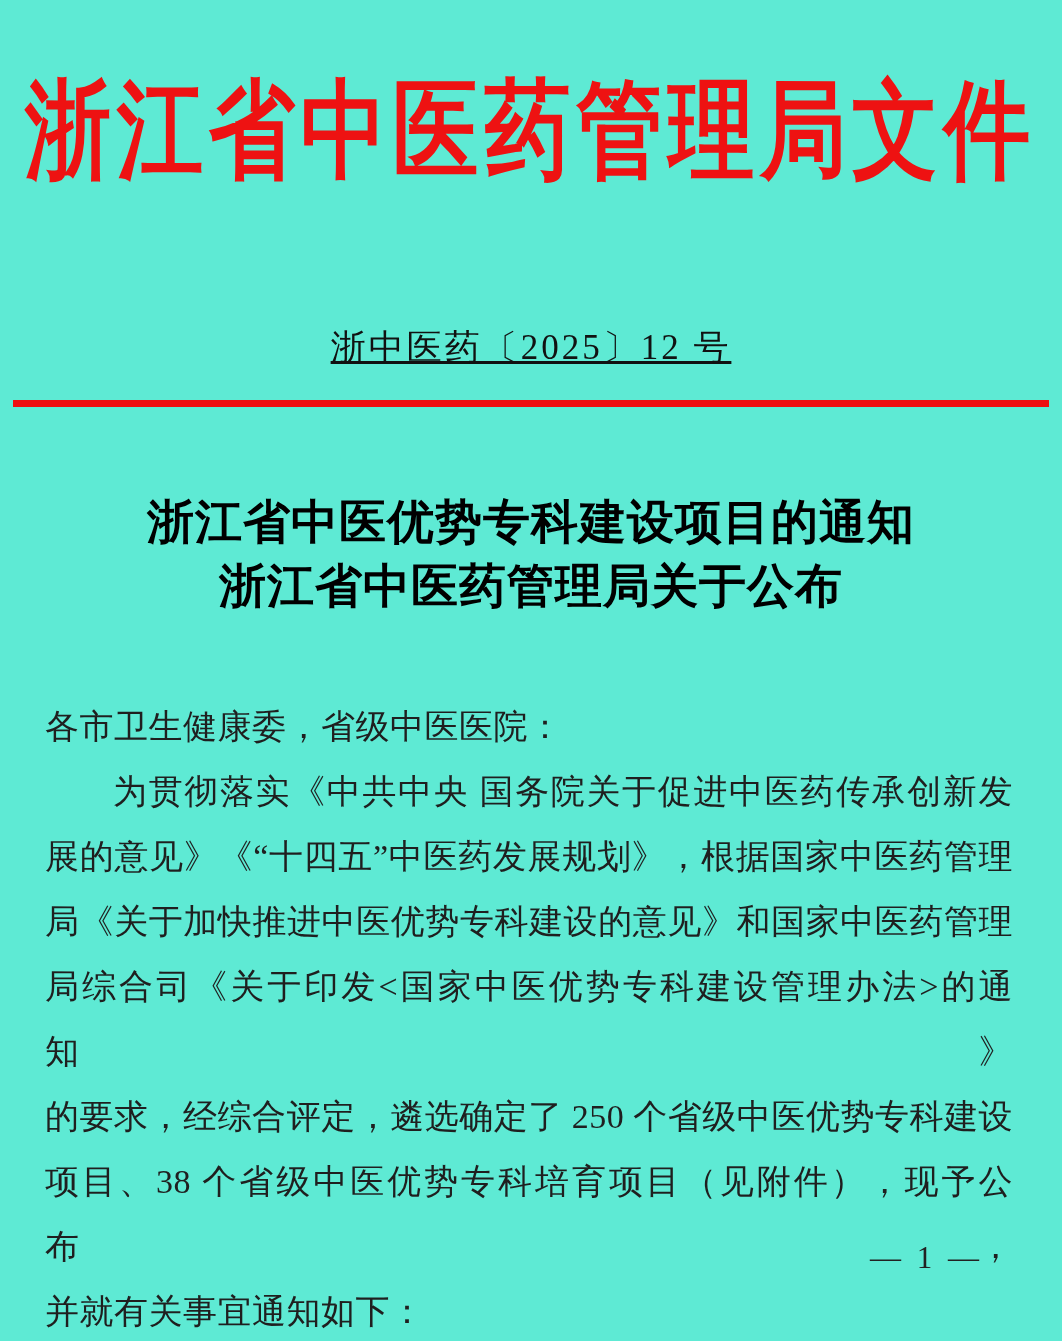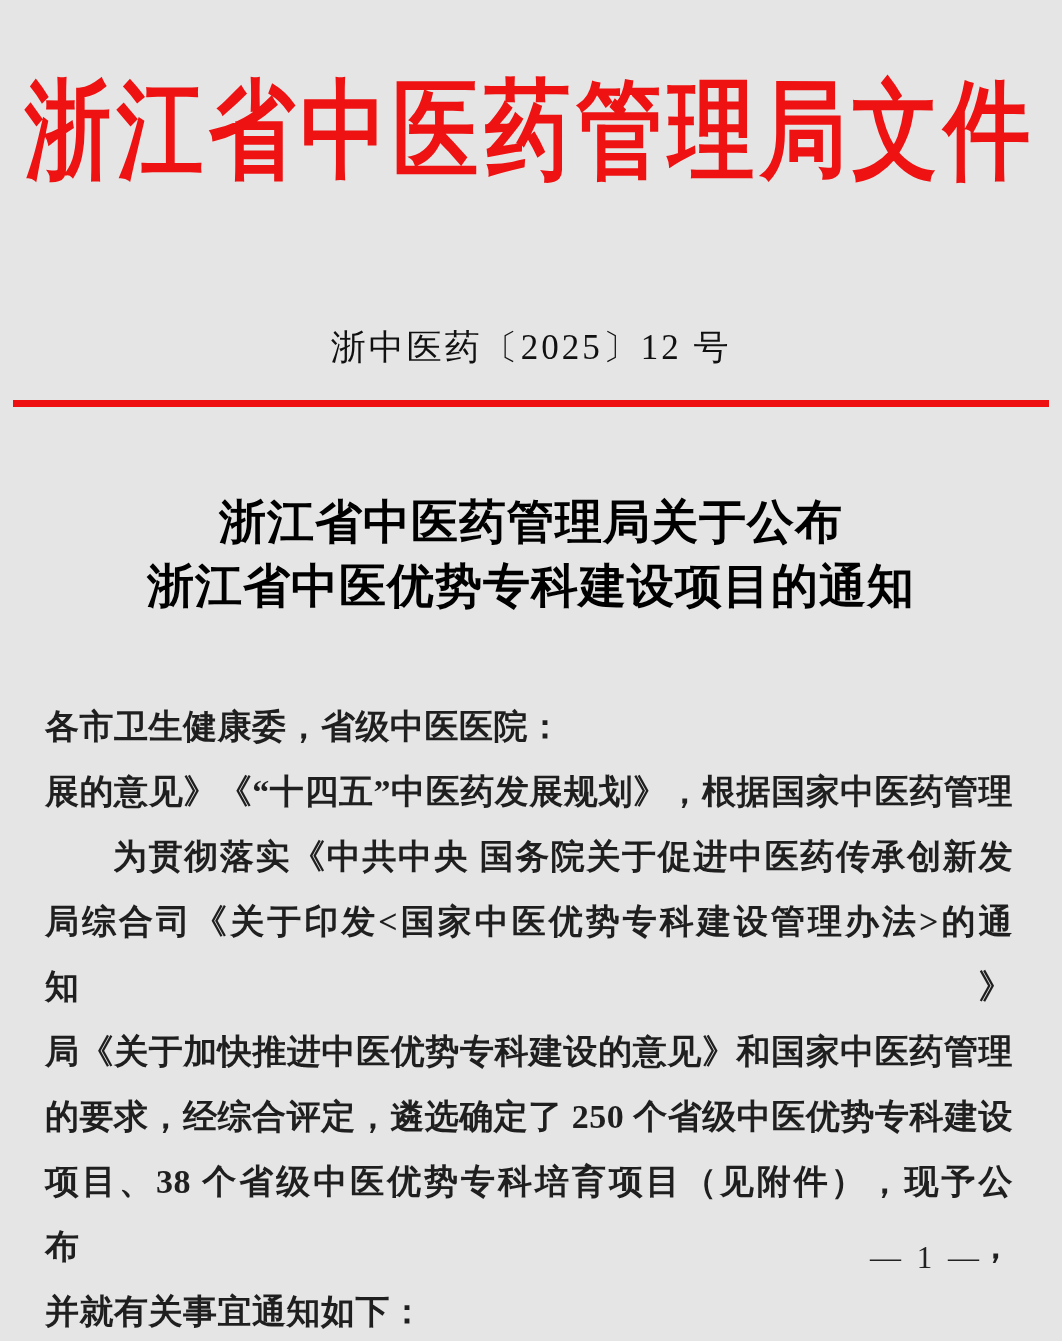--- a/index.html
+++ b/index.html
@@ -6,21 +6,21 @@
     margin: 0;
     padding: 0;
     background: #9a9a9a;
     font-family: "Liberation Serif", serif;
   }
   .page {
     position: relative;
     width: 1062px;
     height: 1341px;
     margin: 0 auto;
-    background: #e5e5e5;
+    background: #5eead4;
     overflow: hidden;
   }
   
   .red-header {
     position: absolute;
     top: 64px;
     left: 0;
     right: 0;
     padding: 0 30px 0 25px;
     font-size: 86px;
@@ -37,20 +37,21 @@
   
   .doc-number {
     position: absolute;
     top: 324px;
     left: 0;
     right: 0;
     text-align: center;
     font-size: 35px;
     letter-spacing: 3px;
     color: #111111;
+    text-decoration: underline;
   }
   
   .red-rule {
     position: absolute;
     top: 400px;
     left: 13px;
     right: 13px;
     height: 7px;
     background: #ee0f10;
   }
@@ -74,21 +75,20 @@
     left: 45px;
     width: 968px;
     font-size: 34px;
     line-height: 65px;
     color: #1f1f1f;
     letter-spacing: 0.5px;
   }
   .bline {
     white-space: nowrap;
     text-align: left;
-    font-weight: bold;
   }
   .bline.jline {
     white-space: normal;
     text-align: justify;
     text-align-last: justify;
   }
   .bline.indent {
     text-indent: 68px;
   }
   
@@ -106,30 +106,30 @@
 
 <div class="page">
 
   <div class="red-header">浙江省中医药管理局文件</div>
 
   <div class="doc-number">浙中医药〔2025〕12 号</div>
 
   <div class="red-rule"></div>
 
   <div class="doc-title">
+    <div>浙江省中医优势专科建设项目的通知</div>
     <div>浙江省中医药管理局关于公布</div>
-    <div>浙江省中医优势专科建设项目的通知</div>
   </div>
 
   <div class="body-block">
     <div class="bline">各市卫生健康委，省级中医医院：</div>
+    <div class="bline jline indent">为贯彻落实《中共中央 国务院关于促进中医药传承创新发</div>
     <div class="bline jline">展的意见》《“十四五”中医药发展规划》，根据国家中医药管理</div>
-    <div class="bline jline indent">为贯彻落实《中共中央 国务院关于促进中医药传承创新发</div>
+    <div class="bline jline">局《关于加快推进中医优势专科建设的意见》和国家中医药管理</div>
     <div class="bline jline">局综合司《关于印发&lt;国家中医优势专科建设管理办法&gt;的通知》</div>
-    <div class="bline jline">局《关于加快推进中医优势专科建设的意见》和国家中医药管理</div>
     <div class="bline jline">的要求，经综合评定，遴选确定了 250 个省级中医优势专科建设</div>
     <div class="bline jline">项目、38 个省级中医优势专科培育项目（见附件），现予公布，</div>
     <div class="bline">并就有关事宜通知如下：</div>
   </div>
 
   <div class="page-number">— 1 —</div>
 
 </div>
 
 </body></html>

